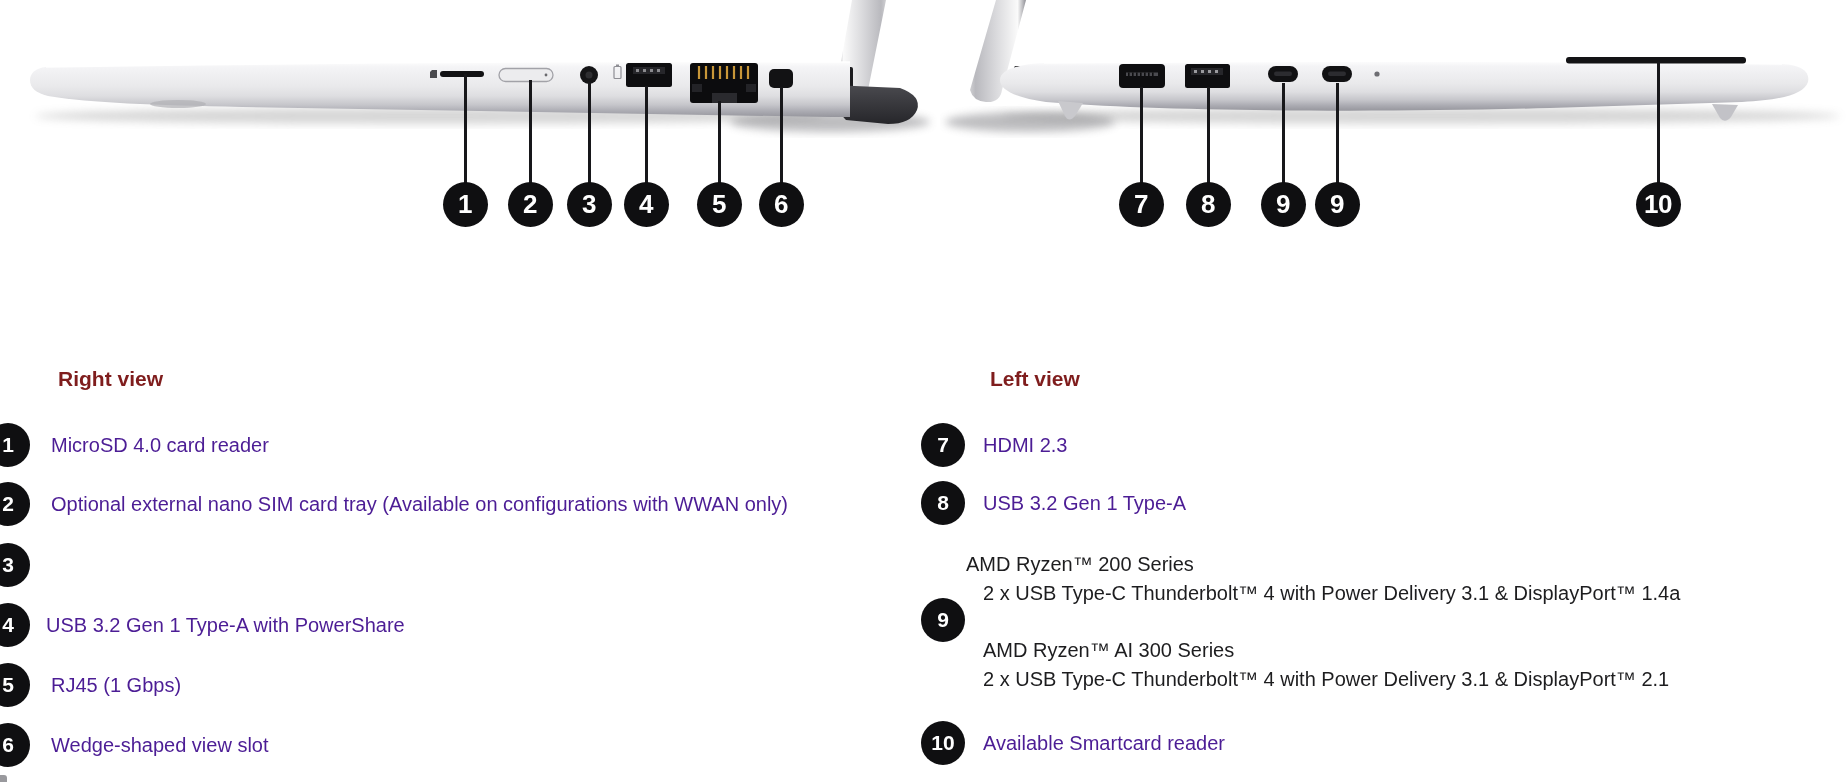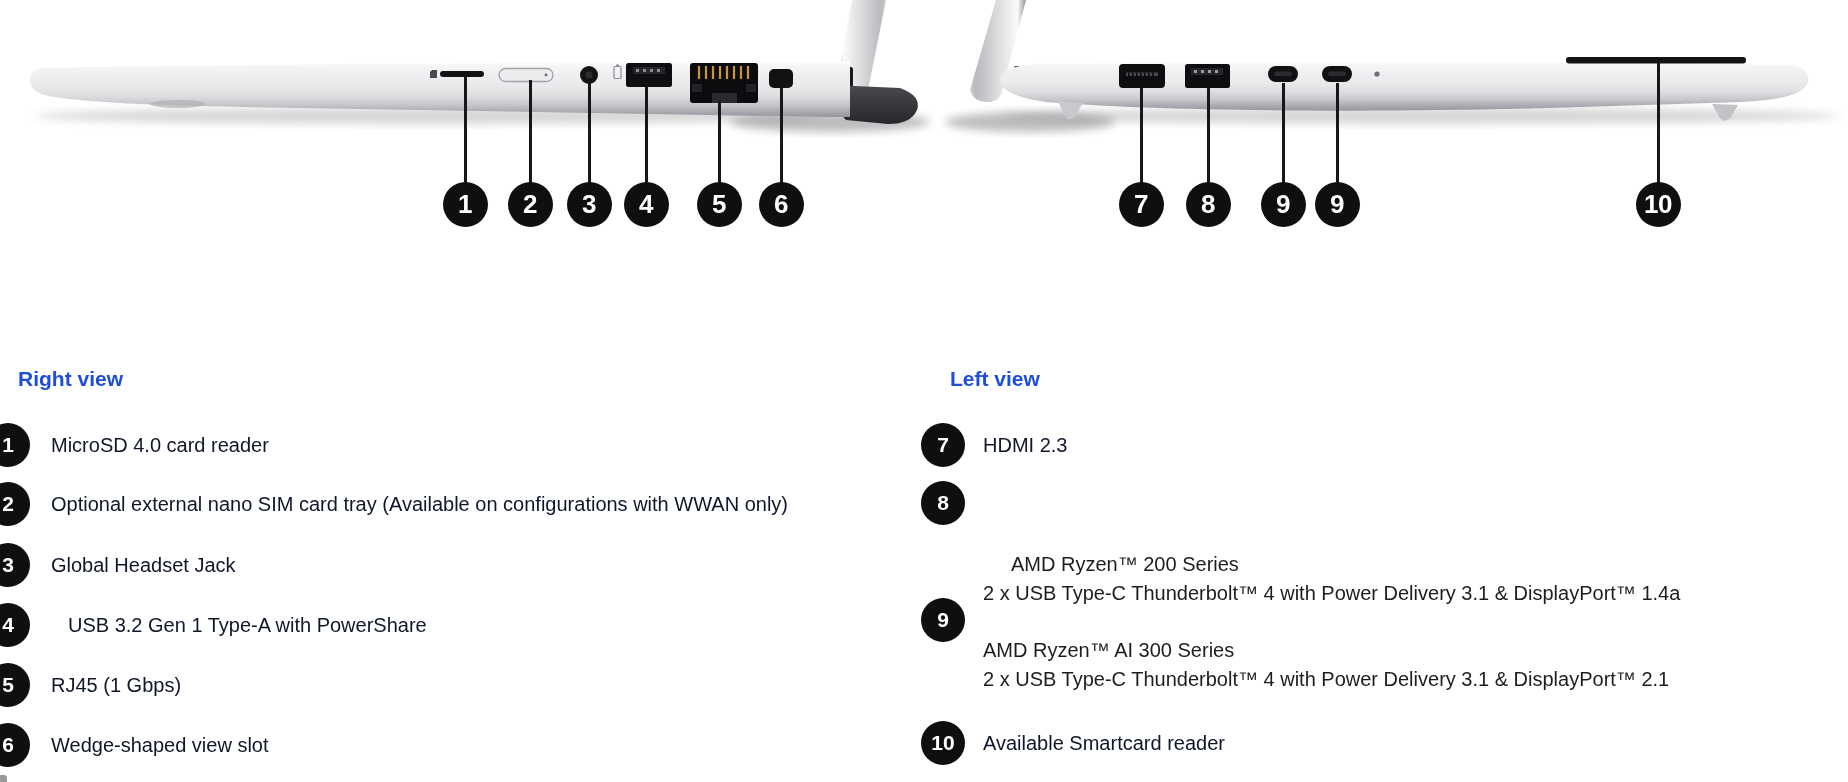--- a/index.html
+++ b/index.html
@@ -8,31 +8,32 @@
     overflow:hidden; font-family:"Liberation Sans", sans-serif; color:#1d1d1f;
   }
   svg { position:absolute; display:block; }
   .leader { position:absolute; width:3px; background:#17171a; }
   .callout {
     position:absolute; width:45px; height:45px; border-radius:50%;
     background:#0f0f11; color:#ffffff; display:flex; align-items:center;
     justify-content:center; font-size:26px; font-weight:600; letter-spacing:-0.5px;
   }
   .view-heading {
-    position:absolute; font-size:21px; font-weight:700; color:#1d4ed8;
+    position:absolute; font-size:21px; font-weight:700; color:#7f1d1d;
     white-space:nowrap;
+    margin-left:40px;
   }
   .legend-badge {
     position:absolute; width:44px; height:44px; border-radius:50%;
     background:#0f0f11; color:#ffffff; display:flex; align-items:center;
     justify-content:center; font-size:21px; font-weight:700;
   }
   .row-label {
     position:absolute; height:44px; line-height:44px; font-size:20px;
-    color:#0f172a; white-space:nowrap;
+    color:#4c1d95; white-space:nowrap;
   }
   .spec-line {
     position:absolute; height:29px; line-height:29px; font-size:20px;
     color:#1d1d1f; white-space:nowrap;
   }
   .partial-next {
     position:absolute; left:-3px; top:775px; width:10px; height:10px;
     border-radius:3px; background:#87878c; opacity:.85;
   }
 </style>
@@ -225,40 +226,40 @@
 
   <div class="view-heading" style="left:18px; top:367px;">Right view</div>
 
   <div class="legend-badge" style="left:-14px; top:423px;">1</div>
   <div class="row-label" style="left:51px; top:423px;">MicroSD 4.0 card reader</div>
 
   <div class="legend-badge" style="left:-14px; top:482px;">2</div>
   <div class="row-label" style="left:51px; top:482px;">Optional external nano SIM card tray (Available on configurations with WWAN only)</div>
 
   <div class="legend-badge" style="left:-14px; top:543px;">3</div>
-  <div class="row-label" style="left:51px; top:543px;">Global Headset Jack</div>
 
   <div class="legend-badge" style="left:-14px; top:603px;">4</div>
-  <div class="row-label" style="left:68px; top:603px;">USB 3.2 Gen 1 Type-A with PowerShare</div>
+  <div class="row-label" style="left:46px; top:603px;">USB 3.2 Gen 1 Type-A with PowerShare</div>
 
   <div class="legend-badge" style="left:-14px; top:663px;">5</div>
   <div class="row-label" style="left:51px; top:663px;">RJ45 (1 Gbps)</div>
 
   <div class="legend-badge" style="left:-14px; top:723px;">6</div>
   <div class="row-label" style="left:51px; top:723px;">Wedge-shaped view slot</div>
 
   <div class="view-heading" style="left:950px; top:367px;">Left view</div>
 
   <div class="legend-badge" style="left:921px; top:423px;">7</div>
   <div class="row-label" style="left:983px; top:423px;">HDMI 2.3</div>
 
   <div class="legend-badge" style="left:921px; top:481px;">8</div>
+  <div class="row-label" style="left:983px; top:481px;">USB 3.2 Gen 1 Type-A</div>
 
   <div class="legend-badge" style="left:921px; top:598px;">9</div>
-  <div class="spec-line" style="left:1011px; top:550px;">AMD Ryzen™ 200 Series</div>
+  <div class="spec-line" style="left:966px; top:550px;">AMD Ryzen™ 200 Series</div>
   <div class="spec-line" style="left:983px; top:579px;">2 x USB Type-C Thunderbolt™ 4 with Power Delivery 3.1 &amp; DisplayPort™ 1.4a</div>
   <div class="spec-line" style="left:983px; top:636px;">AMD Ryzen™ AI 300 Series</div>
   <div class="spec-line" style="left:983px; top:665px;">2 x USB Type-C Thunderbolt™ 4 with Power Delivery 3.1 &amp; DisplayPort™ 2.1</div>
 
   <div class="legend-badge" style="left:921px; top:721px;">10</div>
   <div class="row-label" style="left:983px; top:721px;">Available Smartcard reader</div>
 
   <div class="partial-next"></div>
 
 </div>

